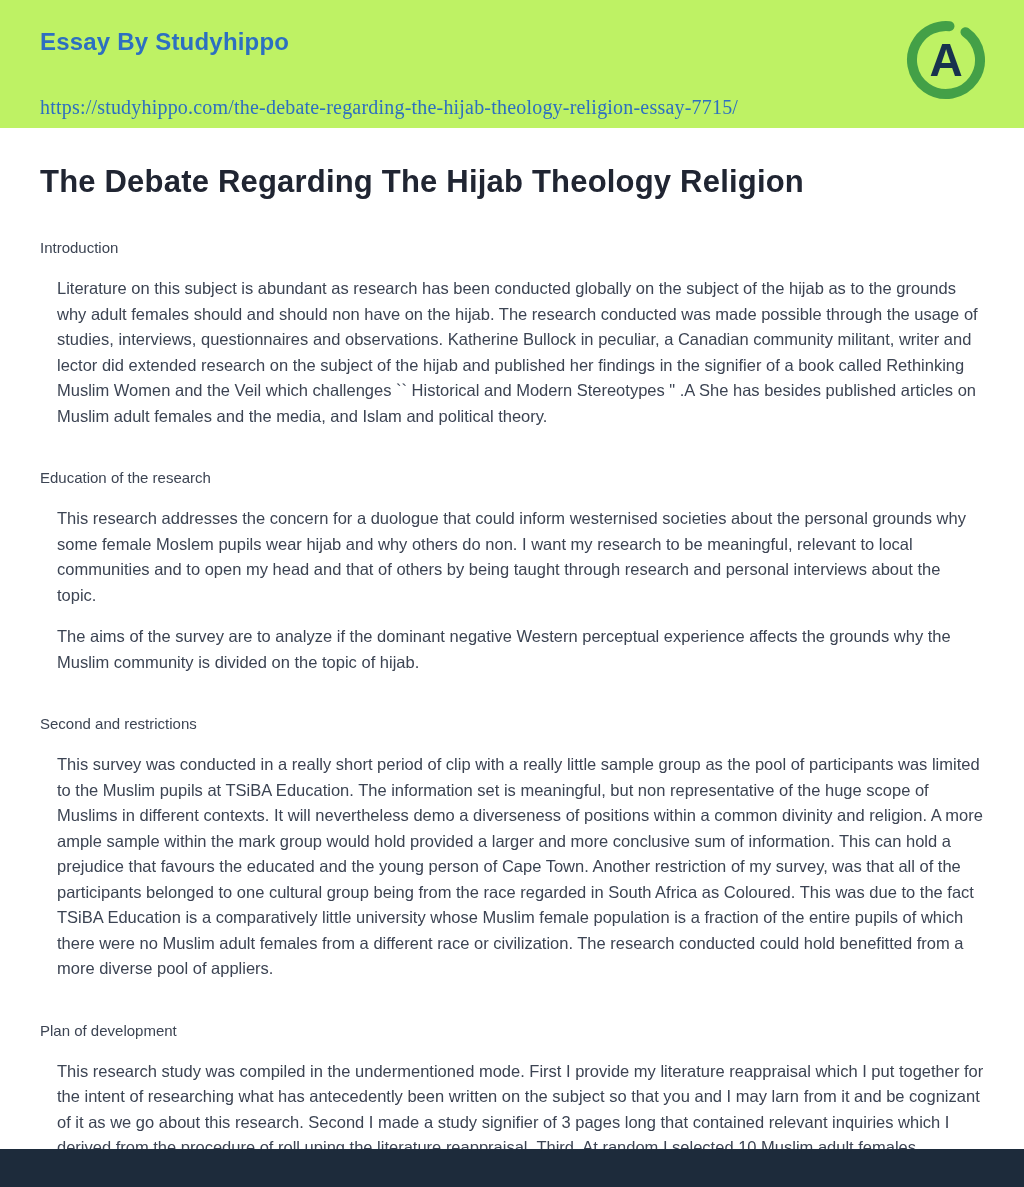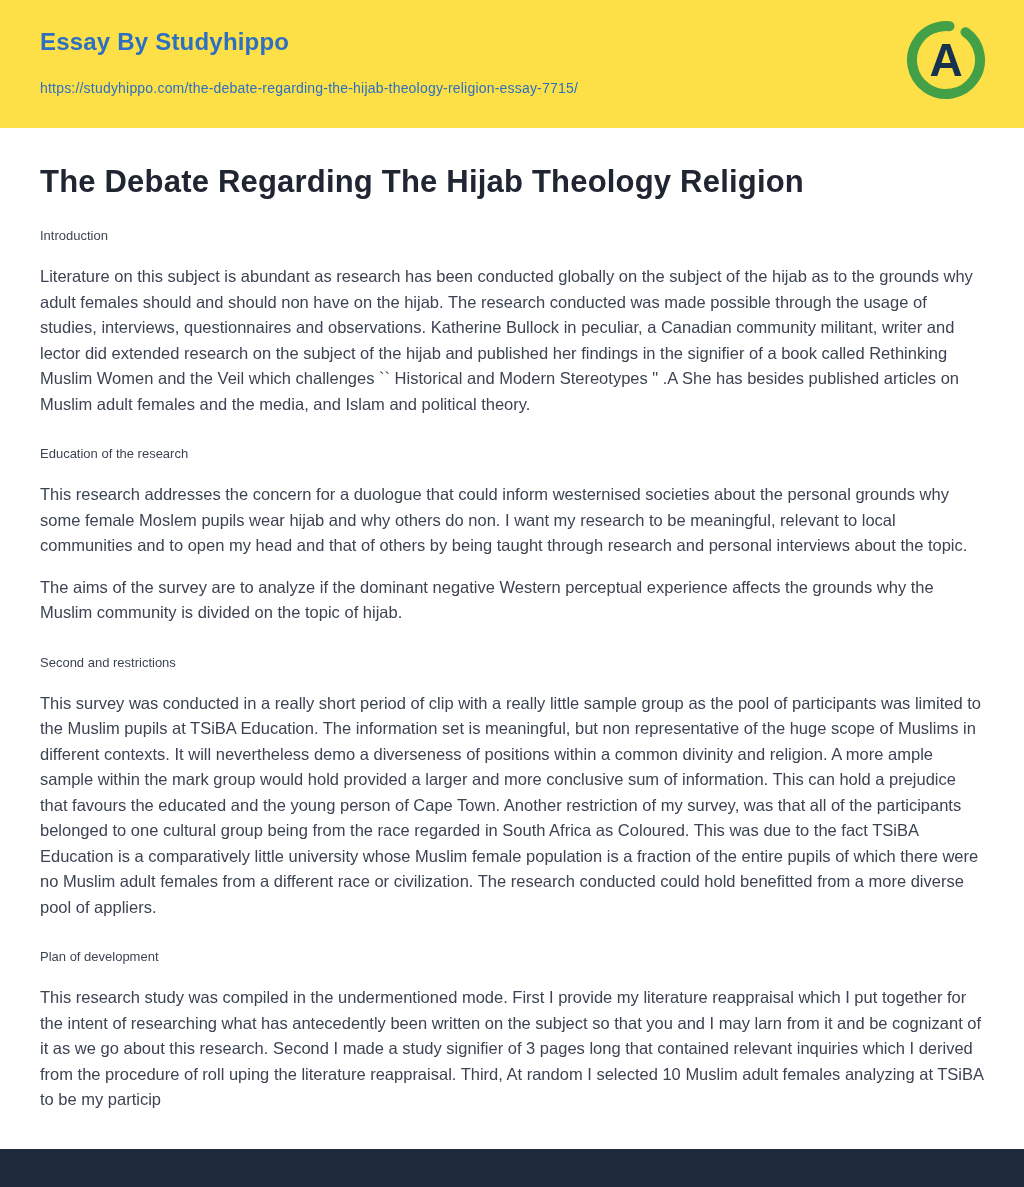--- a/index.html
+++ b/index.html
@@ -7,38 +7,39 @@
   body {
     width: 1024px;
     height: 1187px;
     position: relative;
     overflow: hidden;
     background: #ffffff;
     font-family: "Liberation Sans", sans-serif;
     color: #3c4453;
   }
   .header {
-    background: #fde047;
+    background: #bef264;
     height: 128px;
     padding: 28px 40px 0 40px;
     position: relative;
   }
   .site-title {
     color: #2d6fc1;
     font-size: 24px;
     font-weight: 700;
     letter-spacing: 0.2px;
   }
   .url {
     display: block;
     color: #2d6fc1;
-    font-size: 14px;
-    margin-top: 24px;
+    font-size: 20px;
+    margin-top: 40px;
     text-decoration: none;
     letter-spacing: 0.2px;
+    font-family: Liberation Serif, serif;
   }
   .logo {
     position: absolute;
     top: 20px;
     right: 38px;
     width: 80px;
     height: 80px;
     cursor: pointer;
   }
   .content {
@@ -47,26 +48,26 @@
   h1 {
     margin: 0;
     font-size: 31px;
     line-height: 1.14;
     font-weight: 800;
     color: #202532;
     max-width: 850px;
     letter-spacing: 0.2px;
   }
   .heading {
-    margin: 24px 0 0 0;
-    font-size: 13px;
+    margin: 36px 0 0 0;
+    font-size: 15px;
     line-height: 25px;
   }
   p.body-text {
-    margin: 16px 0 0 0;
+    margin: 16px 0 0 17px;
     font-size: 16.5px;
     line-height: 25.5px;
   }
   .footer {
     position: absolute;
     left: 0;
     bottom: 0;
     width: 100%;
     height: 38px;
     background: #1d2b3b;

